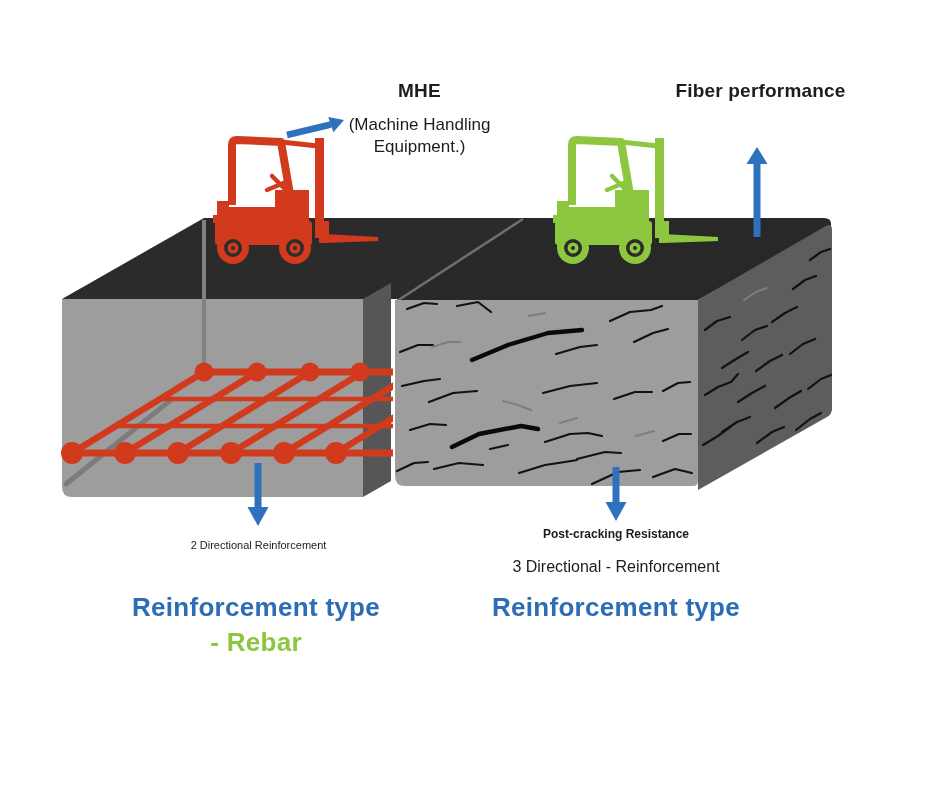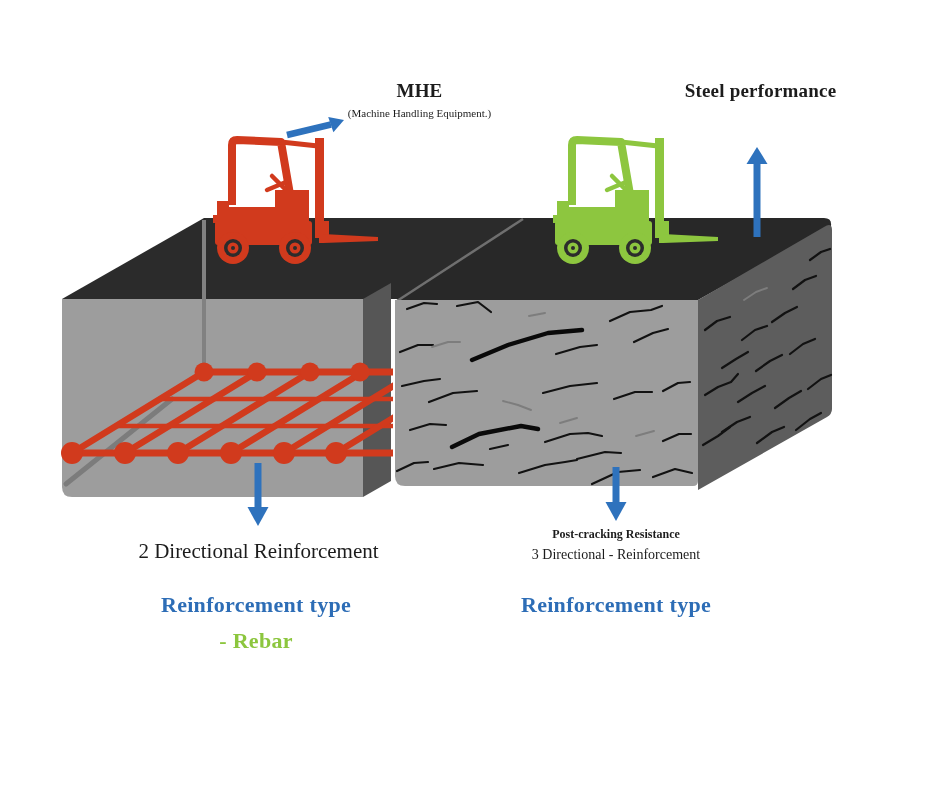--- a/index.html
+++ b/index.html
@@ -1,32 +1,32 @@
 <!DOCTYPE html>
 <html style="--background: #ffffff; --rebar-red: #d13a1d; --machine-green: #8dc63f; --arrow-blue: #2e72bd; --heading-blue: #2d6db6; --value-green: #8cc63e; --slab-top: #2b2b2b; --slab-front: #9d9d9d; --slab-side-left: #565656; --slab-side-right: #5d5d5d; --crack-gray: #7c7c7c; --fiber-black: #121212; --text-dark: #1c1c1c;"><head>
 <meta charset="utf-8">
 <style>
   html,body{margin:0;padding:0;background:#fff;}
   .stage{position:relative;width:940px;height:660px;background:var(--background,#fff);overflow:hidden;
-         font-family:Liberation Serif, serif;}
+         font-family:Liberation Sans, sans-serif;}
   .stage svg{position:absolute;left:0;top:0;}
   .label{position:absolute;text-align:center;color:var(--text-dark,#1c1c1c);}
   .lbl-title{font-weight:bold;font-size:19px;letter-spacing:.2px;}
-  .lbl-sub{font-size:11px;line-height:1.32;margin-top:4px;}
+  .lbl-sub{font-size:17px;line-height:1.32;margin-top:12px;}
   .mhe-label{left:337px;top:80px;width:165px;}
   .hp-label{left:663px;top:80px;width:195px;}
-  .cap-left{left:106px;top:539px;width:305px;font-size:21px;}
+  .cap-left{left:106px;top:539px;width:305px;font-size:11px;}
   .cap-right{left:446px;top:527px;width:340px;}
   .cap-title{font-weight:bold;font-size:12px;}
-  .cap-sub{font-size:14px;margin-top:5px;}
-  .type-block{position:absolute;text-align:center;font-weight:bold;font-size:22px;letter-spacing:.3px;}
+  .cap-sub{font-size:16px;margin-top:17px;}
+  .type-block{position:absolute;text-align:center;font-weight:bold;font-size:26px;letter-spacing:.3px;}
   .type-left{left:96px;top:592px;width:320px;}
   .type-right{left:456px;top:592px;width:320px;}
   .type-heading{color:var(--heading-blue,#2d6db6);}
-  .type-value{color:var(--value-green,#8cc63e);margin-top:10px;}
+  .type-value{color:var(--value-green,#8cc63e);margin-top:4px;}
   
   .fiber{fill:none;stroke:var(--fiber-black,#121212);stroke-width:2.2;stroke-linecap:round;stroke-linejoin:round;}
   .fiber.dim{stroke:#7d7d7d;stroke-width:1.9;}
   .fiber.thick{stroke-width:4.4;stroke:#0a0a0a;}
   .rebar{stroke:var(--rebar-red,#d13a1d);fill:none;stroke-linecap:round;}
   .rebar-dot{fill:var(--rebar-red,#d13a1d);}
   .arrow-shaft{stroke:var(--arrow-blue,#2e72bd);fill:none;}
   .arrow-head{fill:var(--arrow-blue,#2e72bd);}
   .fl-red{fill:var(--rebar-red,#d13a1d);}
   .fl-green{fill:var(--machine-green,#8dc63f);}
@@ -199,21 +199,21 @@
     <polygon class="arrow-head" points="616,521 605.5,502 626.5,502"></polygon>
   </g>
 </svg>
 
   <div class="label mhe-label">
     <div class="lbl-title">MHE</div>
     <div class="lbl-sub">(Machine Handling Equipment.)</div>
   </div>
 
   <div class="label hp-label">
-    <div class="lbl-title">Steel performance</div>
+    <div class="lbl-title">Fiber performance</div>
   </div>
 
   <div class="label cap-left">2 Directional Reinforcement</div>
 
   <div class="label cap-right">
     <div class="cap-title">Post-cracking Resistance</div>
     <div class="cap-sub">3 Directional - Reinforcement</div>
   </div>
 
   <div class="type-block type-left">

